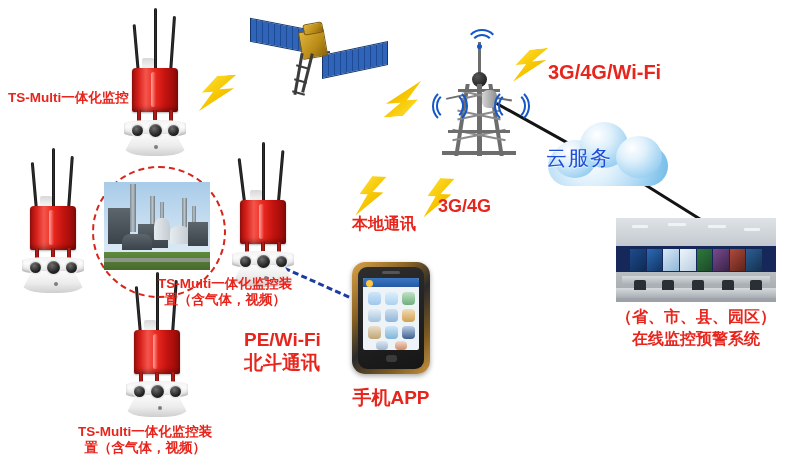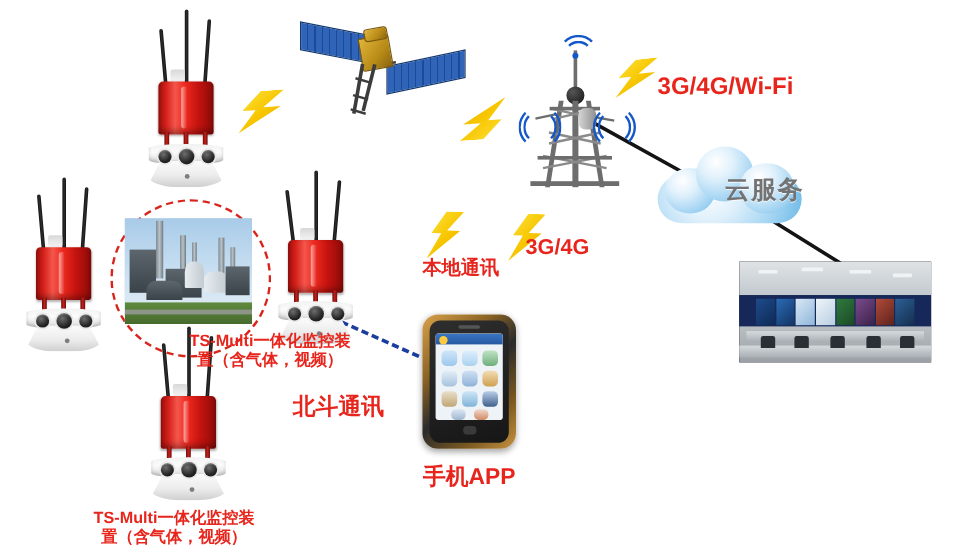--- a/index.html
+++ b/index.html
@@ -48,21 +48,21 @@
   .wv{position:absolute;border:2.2px solid #1457c8;border-radius:50%;
      border-bottom-color:transparent;border-left-color:transparent;border-right-color:transparent;}
   .wvs{position:absolute;border:2px solid #1457c8;border-radius:50%;
      border-top-color:transparent;border-bottom-color:transparent;}
 
   
   .cloud{position:absolute;}
   .cloud span{position:absolute;border-radius:50%;
      background:radial-gradient(circle at 35% 28%,#ffffff 0%,#dff0fb 32%,#9fd2f2 72%,#6db9e6 100%);}
   .cloud .base{border-radius:42px;}
-  .cloud-txt{position:absolute;width:100%;text-align:right;color:#737373;font-weight:bold;
+  .cloud-txt{position:absolute;width:100%;text-align:left;color:#1d4ed8;font-weight:normal;
      text-shadow:0 1px 0 rgba(255,255,255,.75);}
 
   
   .bolt{position:absolute;background:linear-gradient(to bottom right,#ffe84a,#f7c600 55%,#e8a900);
      clip-path:polygon(58% 0%,22% 46%,46% 46%,12% 100%,92% 40%,60% 40%,100% 0%);
      filter:drop-shadow(0 1px 1px rgba(0,0,0,.2));}
 
   
   .dashcircle{position:absolute;border:2px dashed #d8251c;border-radius:50%;}
   .photo{position:absolute;overflow:hidden;background:#9fbfe0;}
@@ -299,20 +299,21 @@
     <div class="desk" style="left:6px;top:58px;width:148px;height:9px;"></div>
     <div class="desk" style="left:0px;top:70px;width:160px;height:10px;"></div>
     <div class="chair" style="left:18px;top:62px;width:12px;height:10px;"></div>
     <div class="chair" style="left:46px;top:62px;width:12px;height:10px;"></div>
     <div class="chair" style="left:76px;top:62px;width:12px;height:10px;"></div>
     <div class="chair" style="left:106px;top:62px;width:12px;height:10px;"></div>
     <div class="chair" style="left:134px;top:62px;width:12px;height:10px;"></div>
   </div>
 
   <div class="lbl l" style="left:8px;top:90px;font-size:13.5px;">
+    <div>TS-Multi一体化监控</div>
   </div>
 
 
   <div class="lbl c" style="left:158px;top:276px;font-size:13.5px;">
     <div>TS-Multi一体化监控装</div>
     <div>置（含气体，视频）</div>
   </div>
 
   <div class="lbl c" style="left:78px;top:424px;font-size:13.5px;">
     <div>TS-Multi一体化监控装</div>
@@ -320,19 +321,24 @@
   </div>
 
 
   <div class="lbl l" style="left:352px;top:214px;font-size:16px;">本地通讯</div>
 
   <div class="lbl l" style="left:438px;top:196px;font-size:18px;">3G/4G</div>
 
   <div class="lbl l" style="left:548px;top:60px;font-size:20px;">3G/4G/Wi-Fi</div>
 
   <div class="lbl l" style="left:244px;top:328px;font-size:19px;">
+    <div>PE/Wi-Fi</div>
     <div>北斗通讯</div>
   </div>
 
   <div class="lbl c" style="left:352px;top:386px;width:78px;font-size:19px;">手机APP</div>
 
+  <div class="lbl c" style="left:596px;top:306px;width:200px;font-size:16px;line-height:1.35;">
+    <div>（省、市、县、园区）</div>
+    <div>在线监控预警系统</div>
+  </div>
 
 </div>
 
 </body></html>

